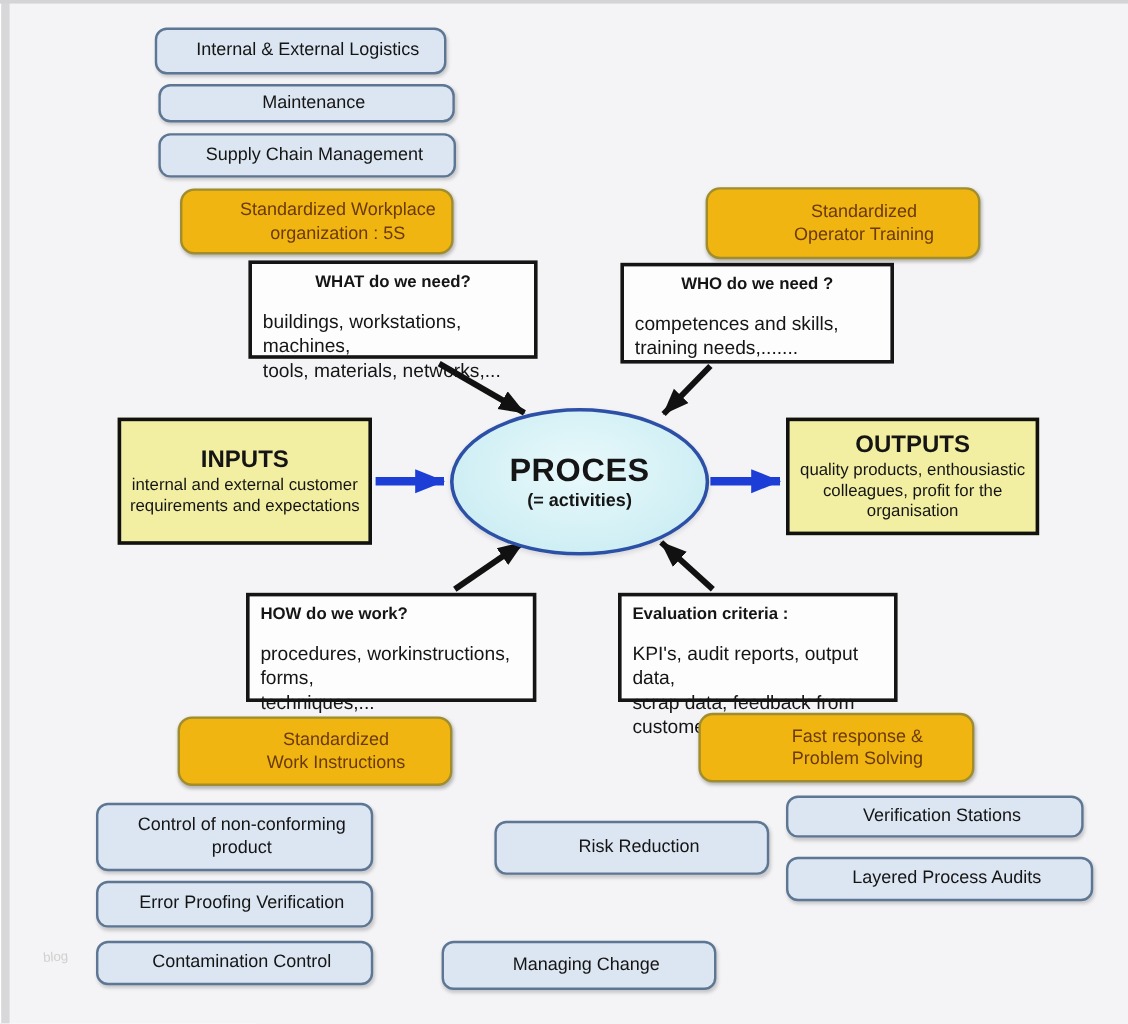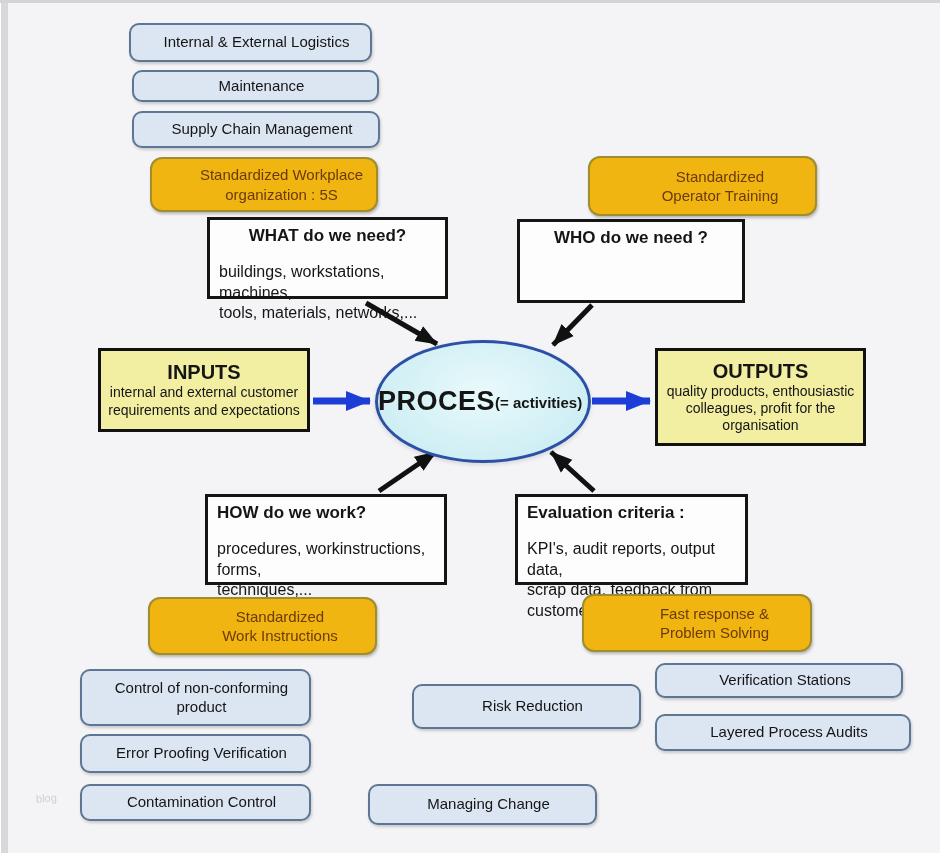--- a/index.html
+++ b/index.html
@@ -28,58 +28,58 @@
   }
   
   .orange {
     background: #f0b511; border: 2px solid #9f8d2e; border-radius: 12px;
     display: flex; align-items: center; justify-content: center;
     text-align: center; font-size: 15px; line-height: 1.3; color: #6b3a0a;
     white-space: pre-line; box-shadow: 1px 2px 3px rgba(0,0,0,0.25); padding-left: 35px;
   }
   
   .qbox { background: #fdfdfd; border: 3px solid #151515; padding: 6px 9px; }
-  .qtitle { font-weight: bold; font-size: 17px; line-height: 1.2; }
+  .qtitle { font-weight: bold; font-size: 14px; line-height: 1.2; }
   .qbody { font-size: 16px; line-height: 1.28; white-space: pre-line; margin-top: 16px; }
   .qbox.center-title .qtitle { text-align: center; }
   .qbox.center-title .qbody { text-align: left; }
 
   
   .io {
     background: #f2efa2; border: 3px solid #111; text-align: center;
     display: flex; flex-direction: column; align-items: center; justify-content: center;
   }
   .io-title { font-weight: bold; font-size: 20px; }
   .io-body { font-size: 14px; line-height: 1.22; white-space: pre-line; }
 
   
   .ellipse {
     border-radius: 50%;
     background: radial-gradient(ellipse at 50% 42%, #e9f9fb 0%, #cdeef4 75%);
     border: 3px solid #2d50a7;
-    display: flex; flex-direction: row; align-items: center; 
+    display: flex; flex-direction: column; align-items: center; justify-content: center;
     box-shadow: 0 2px 4px rgba(0,0,0,0.12);
   }
   .etitle { font-weight: bold; font-size: 27px; letter-spacing: 0.5px; }
   .esub { font-weight: bold; font-size: 15px; margin-top: 1px; }
 
   .watermark {
     position: absolute; left: 36px; top: 792px; font-size: 11px;
     color: #cfcfcf; z-index: 4; transform: rotate(-4deg);
   }
 
   
   #n-logistics        { left: 129px; top: 23px;  width: 243px; height: 39px; }
   #n-maintenance      { left: 132px; top: 70px;  width: 247px; height: 32px; }
   #n-supplychain      { left: 132px; top: 111px; width: 248px; height: 37px; }
   #n-workplace5s      { left: 150px; top: 157px; width: 228px; height: 55px; }
   #n-operatortraining { left: 588px; top: 156px; width: 229px; height: 60px; }
   #n-what             { left: 207px; top: 217px; width: 241px; height: 82px; }
   #n-who              { left: 517px; top: 219px; width: 228px; height: 84px; }
-  #n-inputs           { left: 98px;  top: 348px; width: 212px; height: 84px; }
+  #n-inputs           { left: 98px;  top: 348px; width: 212px; height: 106px; }
   #n-outputs          { left: 655px; top: 348px; width: 211px; height: 98px; }
   #n-proces           { left: 375px; top: 340px; width: 216px; height: 123px; }
   #n-how              { left: 205px; top: 494px; width: 242px; height: 91px; }
   #n-evaluation       { left: 515px; top: 494px; width: 233px; height: 91px; }
   #n-workinstructions { left: 148px; top: 597px; width: 229px; height: 58px; }
   #n-fastresponse     { left: 582px; top: 594px; width: 230px; height: 58px; }
   #n-nonconforming    { left: 80px;  top: 669px; width: 231px; height: 57px; }
   #n-errorproofing    { left: 80px;  top: 734px; width: 231px; height: 39px; }
   #n-contamination    { left: 80px;  top: 784px; width: 231px; height: 37px; }
   #n-riskreduction    { left: 368px; top: 684px; width: 229px; height: 45px; margin-left: 44px; }
@@ -120,20 +120,22 @@
   <div id="n-operatortraining" class="node orange">Standardized
 Operator Training</div>
 
   <div id="n-what" class="node qbox center-title">
     <div class="qtitle">WHAT do we need?</div>
     <div class="qbody">buildings, workstations, machines,
 tools, materials, networks,...</div>
   </div>
   <div id="n-who" class="node qbox center-title">
     <div class="qtitle">WHO do we need ?</div>
+    <div class="qbody">competences and skills,
+training needs,.......</div>
   </div>
 
   <div id="n-inputs" class="node io">
     <div class="io-title">INPUTS</div>
     <div class="io-body">internal and external customer
 requirements and expectations</div>
   </div>
   <div id="n-outputs" class="node io">
     <div class="io-title">OUTPUTS</div>
     <div class="io-body">quality products, enthousiastic

